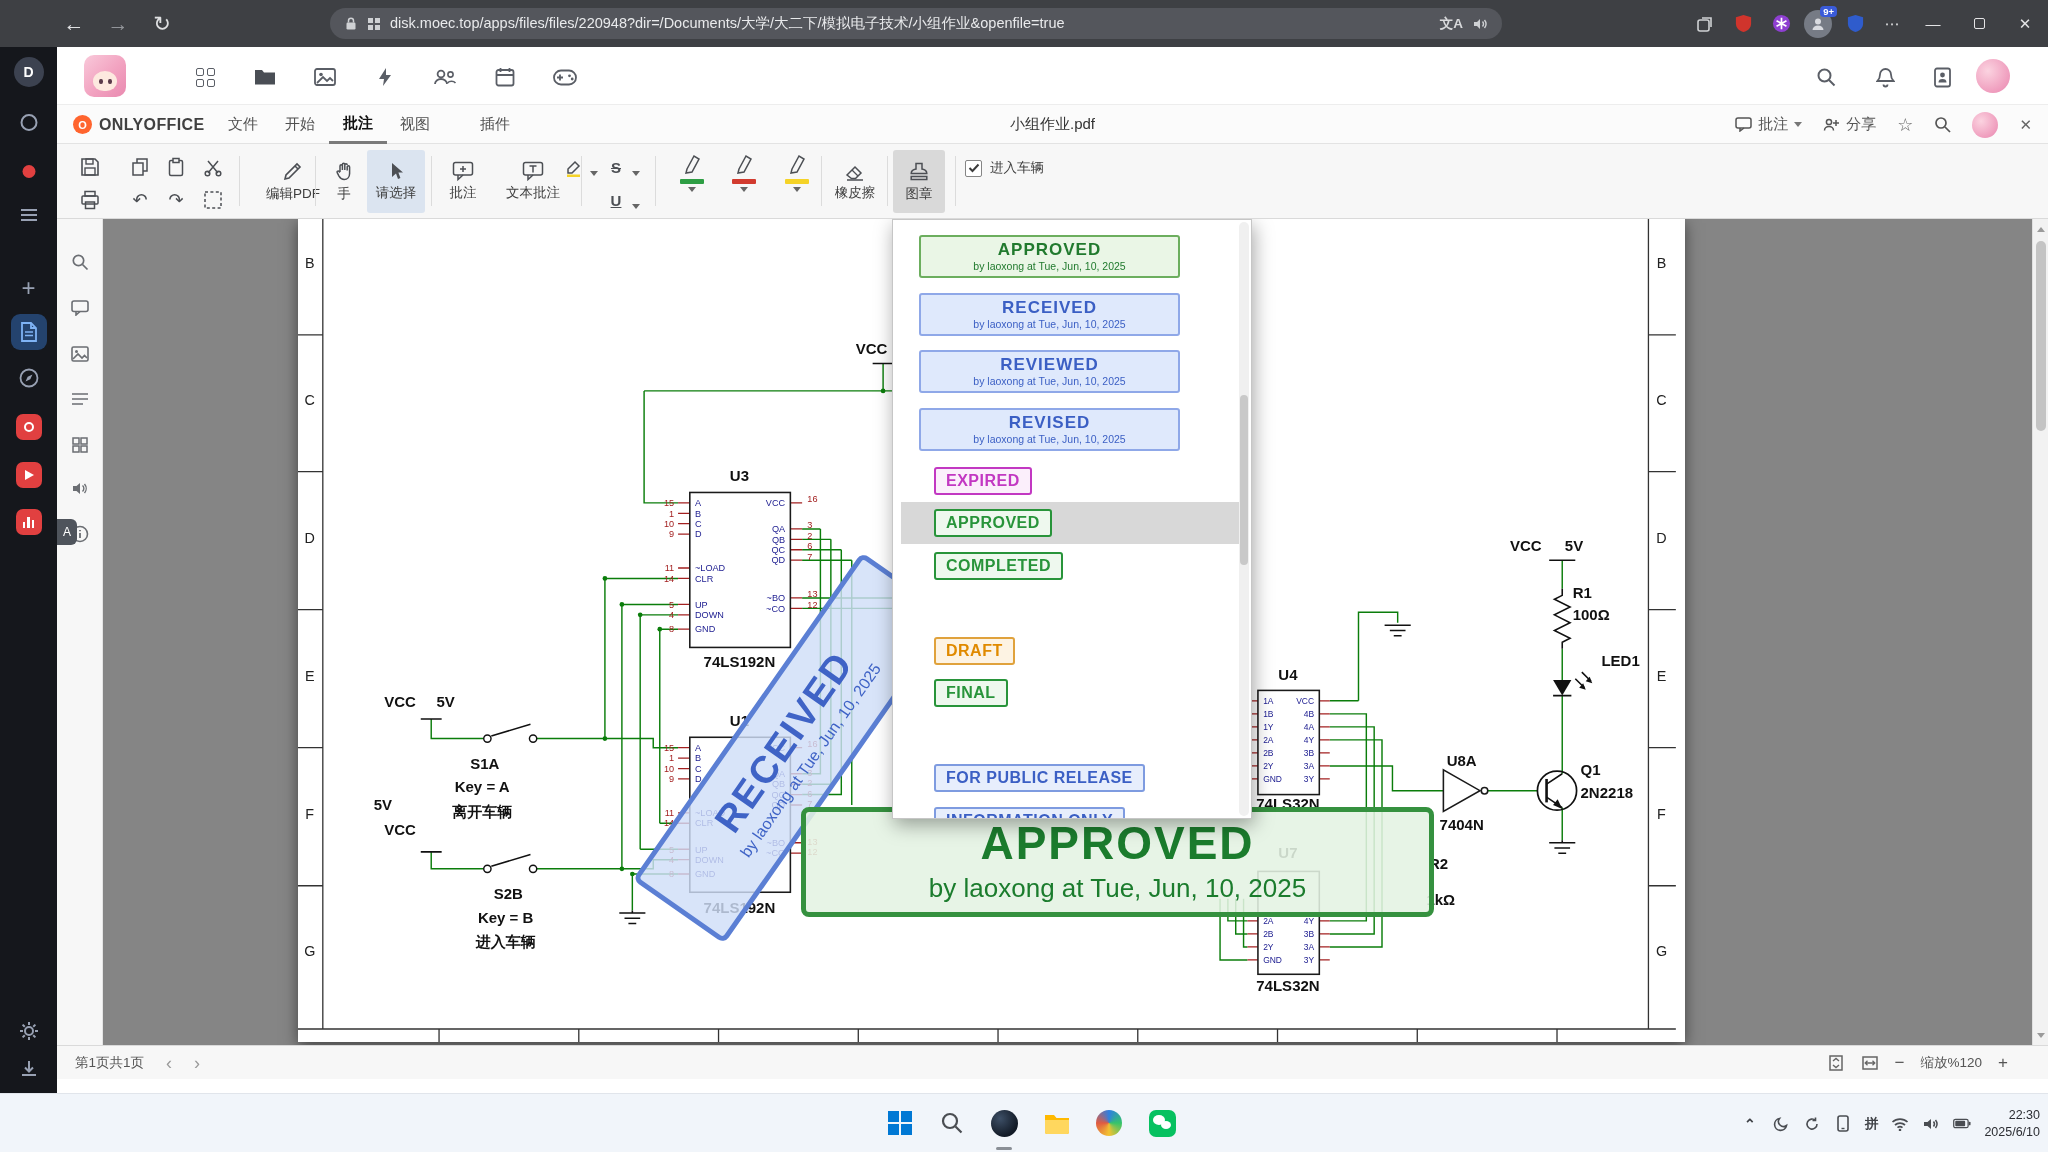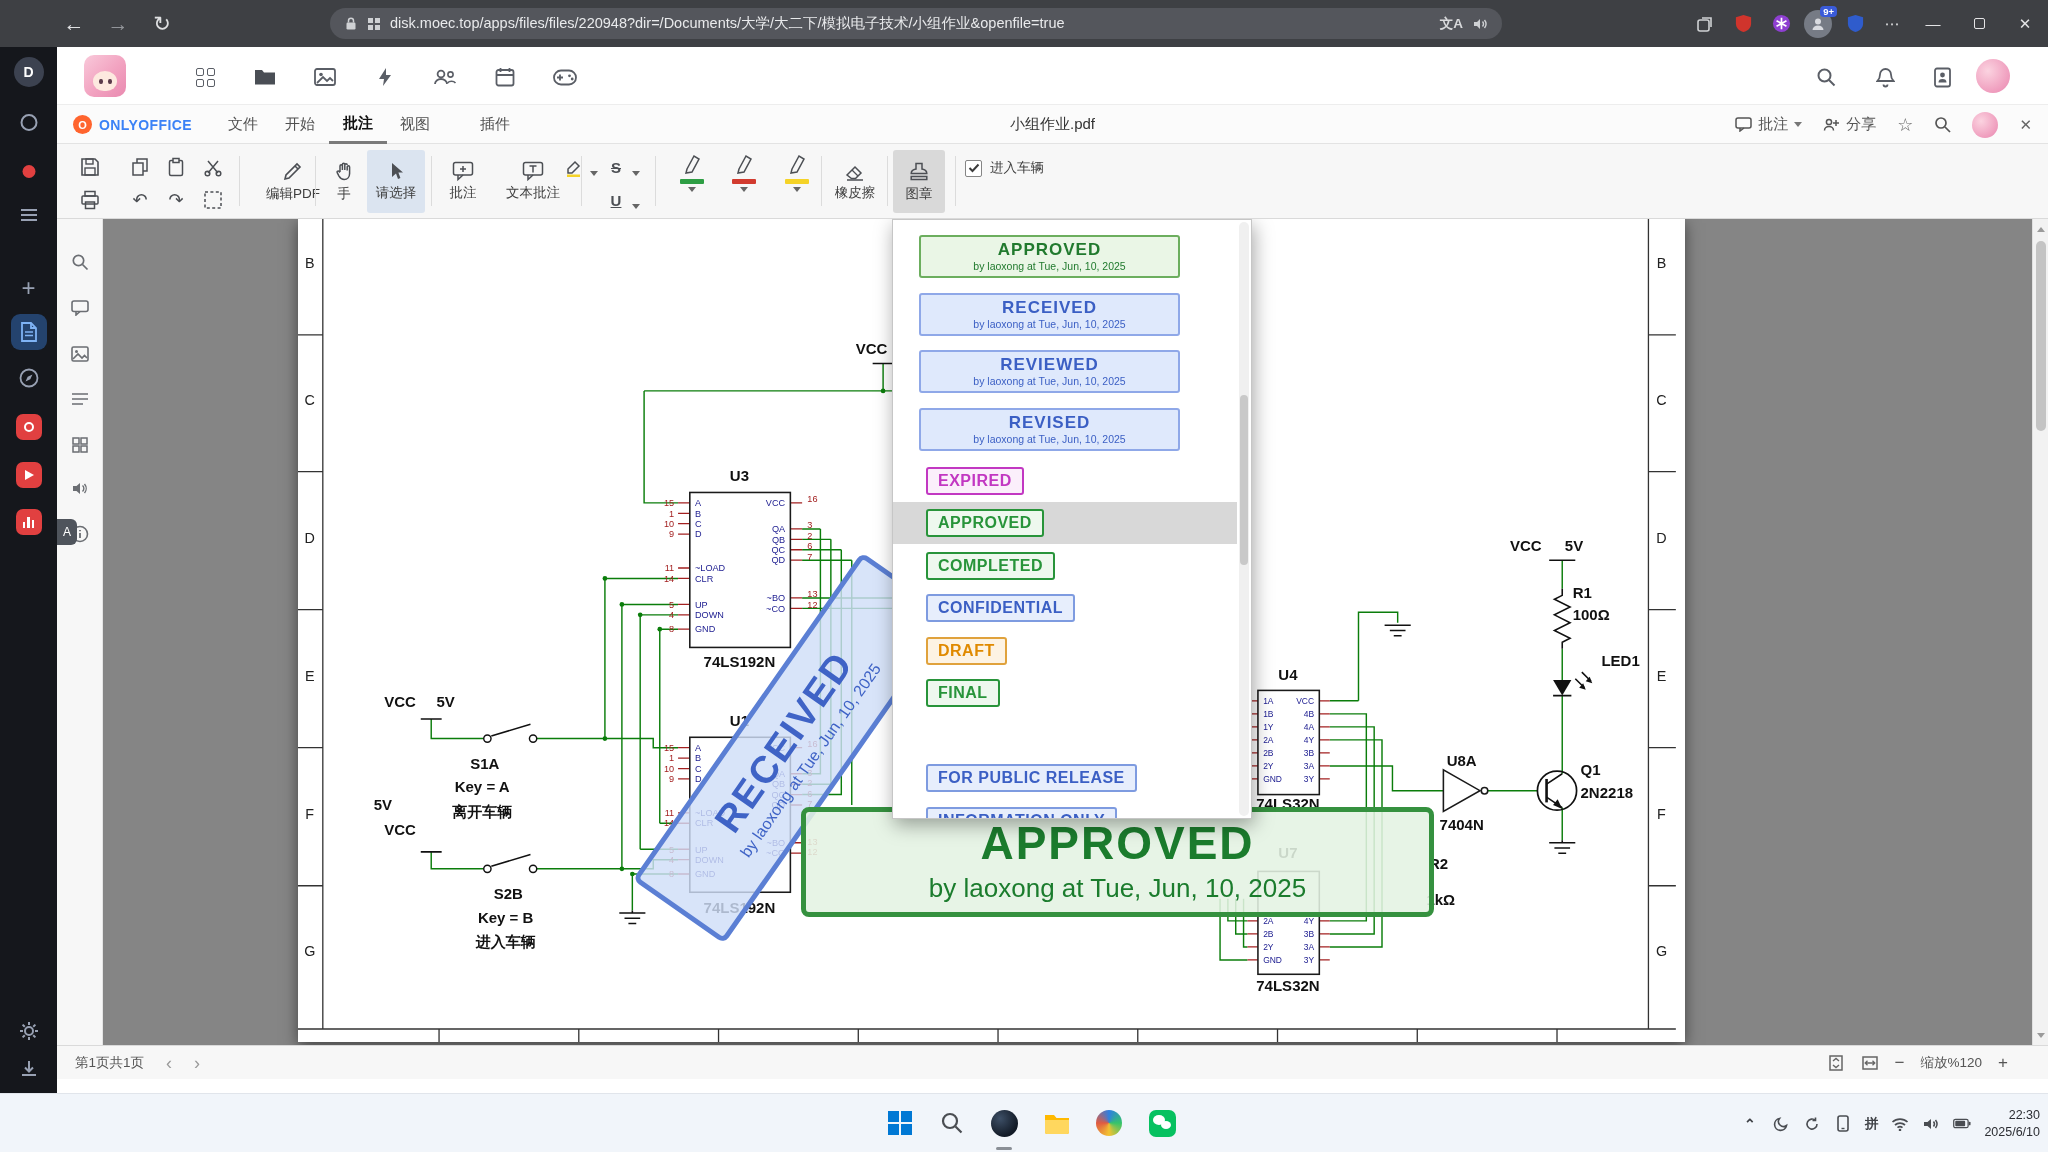--- a/index.html
+++ b/index.html
@@ -45,21 +45,21 @@
 .ab-ic{position:absolute;top:18px;width:24px;height:24px;display:flex;align-items:center;justify-content:center}
 .ab-grid{display:grid;grid-template-columns:8px 8px;grid-gap:3px}
 .ab-grid i{width:8px;height:8px;border:1.8px solid #5a5e66;border-radius:2px}
 .ab-av{position:absolute;top:12px;width:34px;height:34px;border-radius:50%;background:radial-gradient(circle at 35% 35%,#fbd3e0,#ef9cbd 70%,#e285ad)}
 
 
 #editor{position:absolute;left:57px;top:58px;width:1991px;height:974px;background:#fff;display:flex;flex-direction:column}
 .oo-header{height:39px;background:#fbfbfb;border-bottom:1px solid #e3e3e3;position:relative;flex:0 0 auto}
 .oo-brand{position:absolute;left:16px;top:0;height:39px;display:flex;align-items:center;gap:7px}
 .oo-brand .mark{width:19px;height:19px;border-radius:50%;background:#ff642e;display:flex;align-items:center;justify-content:center;color:#fff;font-size:11px;font-weight:bold}
-.oo-brand .bn{font-size:14px;font-weight:bold;color:#3b82f6;letter-spacing:.4px}
+.oo-brand .bn{font-size:16px;font-weight:bold;color:#404040;letter-spacing:.4px}
 .oo-tab{position:absolute;top:0;height:39px;width:58px;display:flex;align-items:center;justify-content:center;font-size:15px;color:#505050}
 .oo-tab.active{color:#111;font-weight:bold;border-bottom:3px solid #7a7a7a}
 .oo-title{position:absolute;left:50%;top:0;transform:translateX(-50%);height:39px;display:flex;align-items:center;font-size:15px;color:#333}
 .oo-hr{position:absolute;right:16px;top:0;height:39px;display:flex;align-items:center;gap:21px;color:#555;font-size:15px}
 .oo-hr .grp{display:flex;align-items:center;gap:6px}
 .oo-av{width:26px;height:26px;border-radius:50%;background:radial-gradient(circle at 35% 35%,#fbd3e0,#ef9cbd 70%,#e285ad)}
 
 .oo-toolbar{height:75px;background:#f7f7f7;border-bottom:1px solid #dadada;position:relative;flex:0 0 auto}
 .sm{position:absolute;width:30px;height:30px;display:flex;align-items:center;justify-content:center;border-radius:3px;color:#4c4f54;font-size:18px}
 .tbtn{position:absolute;top:6px;height:63px;display:flex;flex-direction:column;align-items:center;justify-content:center;gap:3px;border-radius:3px;font-size:13.5px;color:#3e3e3e}
@@ -94,21 +94,21 @@
 .stamp-received .t{font-size:38px;font-weight:bold;color:#3f63c6;letter-spacing:2px;line-height:1}
 .stamp-received .s{font-size:16px;color:#3f63c6;margin-top:5px;white-space:nowrap}
 
 
 .dd{position:absolute;left:789px;top:0;width:360px;height:600px;background:#fff;border:1px solid #c6c6c6;box-shadow:2px 6px 18px rgba(0,0,0,.35);z-index:6;overflow:hidden}
 .dd-big{position:absolute;left:26px;width:261px;height:43px;border-radius:3px;border:2px solid;display:flex;flex-direction:column;align-items:center;justify-content:center}
 .dd-big .l{font-size:17px;font-weight:bold;letter-spacing:1px;line-height:1}
 .dd-big .s{font-size:10.5px;margin-top:2px}
 .big-green{border-color:#6cae5e;background:#eaf6e6;color:#217a2e}
 .big-blue{border-color:#8fa8e8;background:#dfe9fc;color:#3b5fc4}
-.dd-row{position:absolute;left:0;width:344px;height:42px;display:flex;align-items:center;padding-left:33px}
+.dd-row{position:absolute;left:8px;width:344px;height:42px;display:flex;align-items:center;padding-left:33px}
 .dd-row.sel{background:#d8d8d8}
 .chip{border:2px solid;border-radius:3px;padding:3px 10px;font-weight:bold;font-size:16px;letter-spacing:.5px;background:#fff}
 .c-green{color:#28943a;border-color:#28943a;background:#eef8ee}
 .c-blue{color:#3b5fc4;border-color:#7e9be0;background:#e7eefc}
 .c-orange{color:#e08a00;border-color:#e0a23c;background:#fdf3e3}
 .c-magenta{color:#c238c2;border-color:#c238c2;background:#fbeffb}
 .dd-scroll{position:absolute;right:2px;top:2px;width:10px;height:594px;background:#f0f0f0;border-radius:5px}
 .dd-thumb{position:absolute;left:1px;width:8px;top:173px;height:170px;background:#c9c9c9;border-radius:4px}
 
 .oo-status{height:34px;background:#f7f7f7;border-top:1px solid #dadada;position:relative;flex:0 0 auto;font-size:13.5px;color:#555}
@@ -827,23 +827,20 @@
 
           <div class="dd-row" style="top:240px">
               <span class="chip c-magenta">EXPIRED</span>
             </div>
           <div class="dd-row sel" style="top:282px">
               <span class="chip c-green">APPROVED</span>
             </div>
           <div class="dd-row" style="top:325px">
               <span class="chip c-green">COMPLETED</span>
             </div>
-          <div class="dd-row" style="top:367px">
-              <span class="chip c-blue">CONFIDENTIAL</span>
-            </div>
           <div class="dd-row" style="top:452px">
               <span class="chip c-green">FINAL</span>
             </div>
           <div class="dd-row" style="top:410px">
               <span class="chip c-orange">DRAFT</span>
             </div>
           <div class="dd-row" style="top:537px">
               <span class="chip c-blue">FOR PUBLIC RELEASE</span>
             </div>
           <div class="dd-row" style="top:580px">

